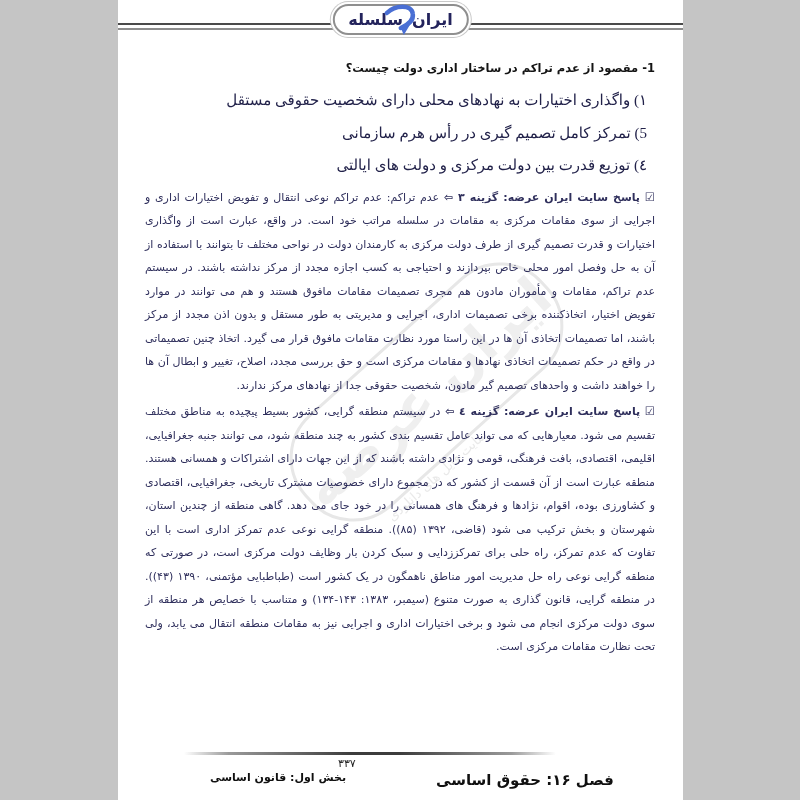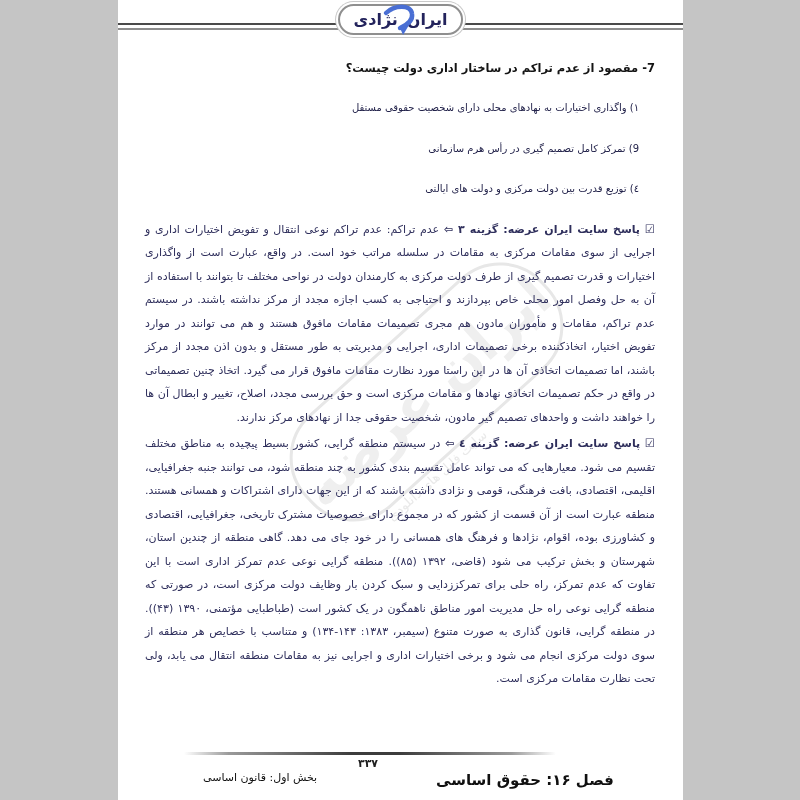--- a/index.html
+++ b/index.html
@@ -65,81 +65,82 @@
     direction:rtl;
     padding:8px 28px 0 27px;
     text-align:right;
   }
   .q-head{
     margin:0;
     font-size:11.5px;font-weight:bold;color:#141414;
     line-height:24px;
   }
   .option{
-    margin:16px;
-    font-size:10px;color:#22224a;
+    margin:8px;
+    font-size:15px;color:#22224a;
     line-height:24.5px;
+    font-family:Liberation Serif, serif;
   }
   .answer{
     margin:2px 0 3px 0;
     font-size:11px;color:#2f2f5c;
     line-height:23.5px;
     text-align:justify;
   }
   .answer .lead{font-weight:bold;}
   .chk{color:#2f2f5c;font-size:11.5px;}
   
   .footer{position:absolute;left:0;top:0;width:565px;height:800px;pointer-events:none;z-index:2;}
   .footer-rule{
     position:absolute;left:66px;top:752px;width:372px;height:3px;border-radius:2px;
     background:linear-gradient(to right, rgba(130,130,130,0), #9a9a9a 12%, #3c3c3c 45%, #3c3c3c 58%, #9a9a9a 88%, rgba(130,130,130,0));
   }
   .page-number{
     position:absolute;left:220px;top:757px;width:60px;
-    text-align:center;font-size:11px;font-weight:bold;color:#1e1e1e;
+    font-size:11px;font-weight:normal;color:#1e1e1e;
   }
   .footer-chapter{
     position:absolute;left:318px;top:771px;
     font-size:15px;font-weight:bold;color:#101010;direction:rtl;white-space:nowrap;
   }
   .footer-section{
-    position:absolute;left:85px;top:771px;
-    font-size:11px;font-weight:normal;color:#101010;direction:rtl;white-space:nowrap;
+    position:absolute;left:92px;top:771px;
+    font-size:11px;font-weight:bold;color:#101010;direction:rtl;white-space:nowrap;
   }
 </style>
 </head>
 <body>
 
 <div class="page">
 
   <div class="header">
     <div class="hline hline1"></div>
     <div class="hline hline2"></div>
     <div class="logo">
       <span class="logo-text">
         <span>ایران</span>
-        <span>نژادی</span>
+        <span>سلسله</span>
         <svg class="logo-arrow" width="38" height="32" viewBox="0 0 38 32">
           <path d="M5,9 C13,1 30,0 31,10 C32,17 26,21 19,24" fill="none" stroke="#4a6fd4" stroke-width="4.5" stroke-linecap="round"></path>
           <polygon points="19,24 28,21 22,31" fill="#4a6fd4"></polygon>
         </svg>
       </span>
     </div>
   </div>
 
   <div class="watermark-box">
     <span class="watermark-text">ایران عرضه</span>
   </div>
   <div class="watermark-sub">سایت فایل های دانلودی</div>
 
   <div class="content">
 
-    <p class="q-head">7- مقصود از عدم تراکم در ساختار اداری دولت چیست؟</p>
+    <p class="q-head">1- مقصود از عدم تراکم در ساختار اداری دولت چیست؟</p>
     <p class="option">۱) واگذاری اختیارات به نهادهای محلی دارای شخصیت حقوقی مستقل</p>
-    <p class="option">9) تمرکز کامل تصمیم گیری در رأس هرم سازمانی</p>
+    <p class="option">5) تمرکز کامل تصمیم گیری در رأس هرم سازمانی</p>
     <p class="option">٤) توزیع قدرت بین دولت مرکزی و دولت های ایالتی</p>
     <p class="answer"><span class="chk">☑</span> <span class="lead">پاسخ سایت ایران عرضه: گزینه ۳ ⇦</span> <span>عدم تراکم: عدم تراکم نوعی انتقال و تفویض اختیارات اداری و اجرایی از سوی مقامات مرکزی به مقامات در سلسله مراتب خود است. در واقع، عبارت است از واگذاری اختیارات و قدرت تصمیم گیری از طرف دولت مرکزی به کارمندان دولت در نواحی مختلف تا بتوانند با استفاده از آن به حل وفصل امور محلی خاص بپردازند و احتیاجی به کسب اجازه مجدد از مرکز نداشته باشند. در سیستم عدم تراکم، مقامات و مأموران مادون هم مجری تصمیمات مقامات مافوق هستند و هم می توانند در موارد تفویض اختیار، اتخاذکننده برخی تصمیمات اداری، اجرایی و مدیریتی به طور مستقل و بدون اذن مجدد از مرکز باشند، اما تصمیمات اتخاذی آن ها در این راستا مورد نظارت مقامات مافوق قرار می گیرد. اتخاذ چنین تصمیماتی در واقع در حکم تصمیمات اتخاذی نهادها و مقامات مرکزی است و حق بررسی مجدد، اصلاح، تغییر و ابطال آن ها را خواهند داشت و واحدهای تصمیم گیر مادون، شخصیت حقوقی جدا از نهادهای مرکز ندارند.</span></p>
 
     <p class="answer"><span class="chk">☑</span> <span class="lead">پاسخ سایت ایران عرضه: گزینه ٤ ⇦</span> <span>در سیستم منطقه گرایی، کشور بسیط پیچیده به مناطق مختلف تقسیم می شود. معیارهایی که می تواند عامل تقسیم بندی کشور به چند منطقه شود، می توانند جنبه جغرافیایی، اقلیمی، اقتصادی، بافت فرهنگی، قومی و نژادی داشته باشند که از این جهات دارای اشتراکات و همسانی هستند. منطقه عبارت است از آن قسمت از کشور که در مجموع دارای خصوصیات مشترک تاریخی، جغرافیایی، اقتصادی و کشاورزی بوده، اقوام، نژادها و فرهنگ های همسانی را در خود جای می دهد. گاهی منطقه از چندین استان، شهرستان و بخش ترکیب می شود (قاضی، ۱۳۹۲ (۸۵)). منطقه گرایی نوعی عدم تمرکز اداری است با این تفاوت که عدم تمرکز، راه حلی برای تمرکززدایی و سبک کردن بار وظایف دولت مرکزی است، در صورتی که منطقه گرایی نوعی راه حل مدیریت امور مناطق ناهمگون در یک کشور است (طباطبایی مؤتمنی، ۱۳۹۰ (۴۳)). در منطقه گرایی، قانون گذاری به صورت متنوع (سیمبر، ۱۳۸۳: ۱۴۳-۱۳۴) و متناسب با خصایص هر منطقه از سوی دولت مرکزی انجام می شود و برخی اختیارات اداری و اجرایی نیز به مقامات منطقه انتقال می یابد، ولی تحت نظارت مقامات مرکزی است.</span></p>
 
   </div>
 
   <div class="footer">
     <div class="footer-rule"></div>
     <div class="page-number">۳۳۷</div>

